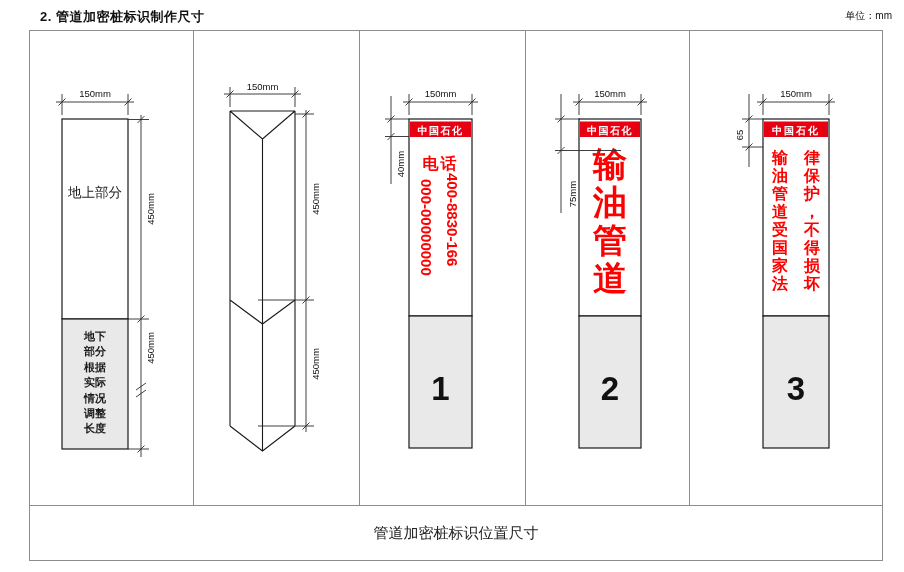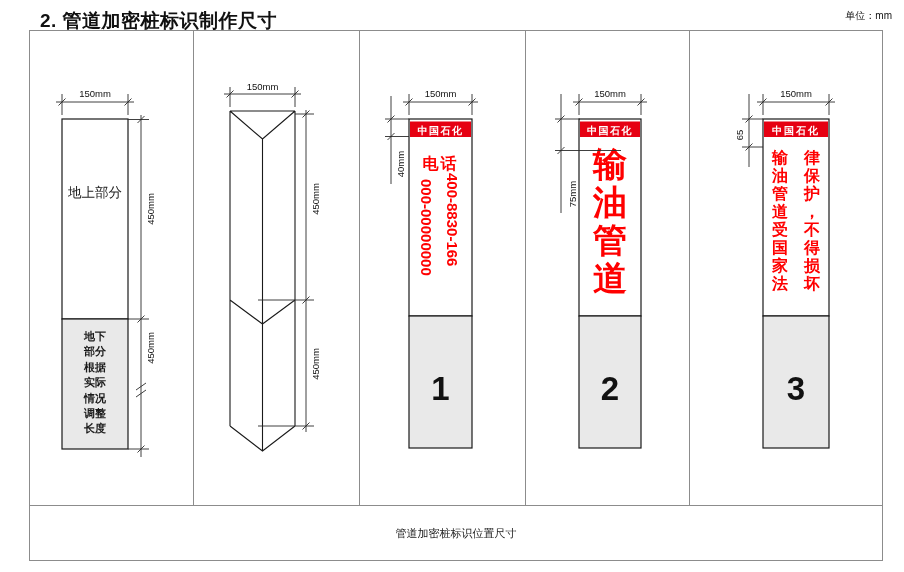--- a/index.html
+++ b/index.html
@@ -1,41 +1,41 @@
 <!DOCTYPE html>
 <html><head>
 <meta charset="utf-8">
 <style>
   html,body { margin:0; padding:0; background:#fff; }
   .page {
     position:relative; width:904px; height:572px; background:#fff;
     font-family:"Liberation Sans", sans-serif; overflow:hidden;
   }
   .title {
-    position:absolute; left:40px; top:8px; font-size:19px; font-weight:bold; color:#111;
+    position:absolute; left:40px; top:8px; font-size:13px; font-weight:bold; color:#111;
     letter-spacing:0.5px;
   }
   .unit {
     position:absolute; right:12px; top:9px; font-size:10px; color:#111;
   }
   .board {
     position:absolute; left:29px; top:30px; width:852px; height:529px;
     border:1px solid #8c8c8c; display:flex; flex-direction:column; background:#fff;
   }
   .panels { display:flex; height:474px; }
   .panel { position:relative; border-right:1px solid #8c8c8c; }
   .panel.p1 { width:163px; }
   .panel.p2 { width:165px; }
   .panel.p3 { width:165px; }
   .panel.p4 { width:163px; }
   .panel.p5 { width:190px; border-right:none; }
   .panel svg { position:absolute; left:0; top:0; }
   .footer-row {
     flex:1; border-top:1px solid #8c8c8c; display:flex; align-items:center; justify-content:center;
-    font-size:11px; color:#222;
+    font-size:15px; color:#222;
   }
   
   svg text { font-family:"Liberation Sans", sans-serif; }
   .ln   { stroke:#1a1a1a; stroke-width:1.1; fill:none; }
   .shape{ fill:#ffffff; stroke:#1a1a1a; stroke-width:1.2; }
   .gray { fill:#e9e9e9; stroke:#1a1a1a; stroke-width:1.2; }
   .dim  { stroke:#2a2a2a; stroke-width:0.9; fill:none; }
   .dimtxt { font-size:9.5px; fill:#111; }
   .cjk  { fill:#1a1a1a; }
   .redb { fill:#ff0000; font-weight:bold; }

